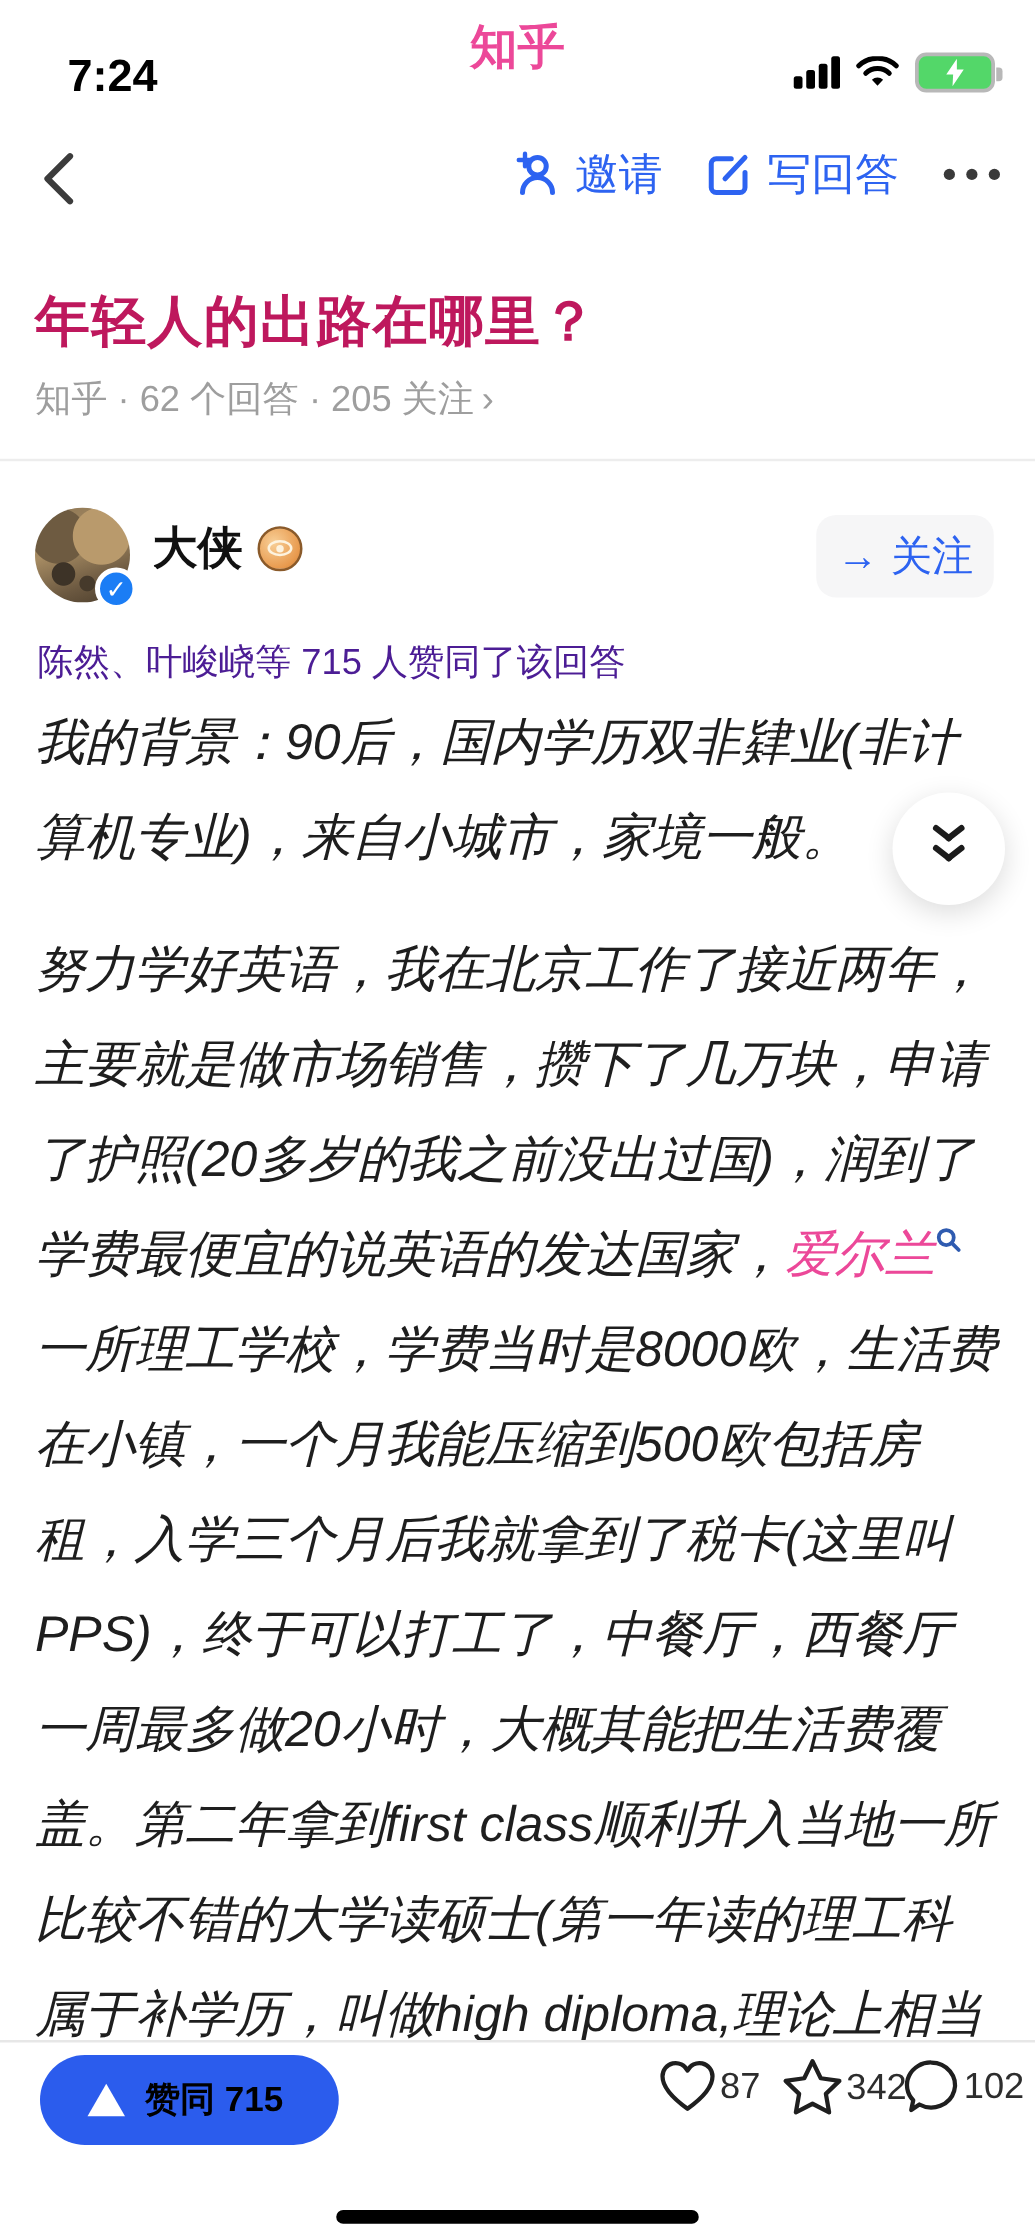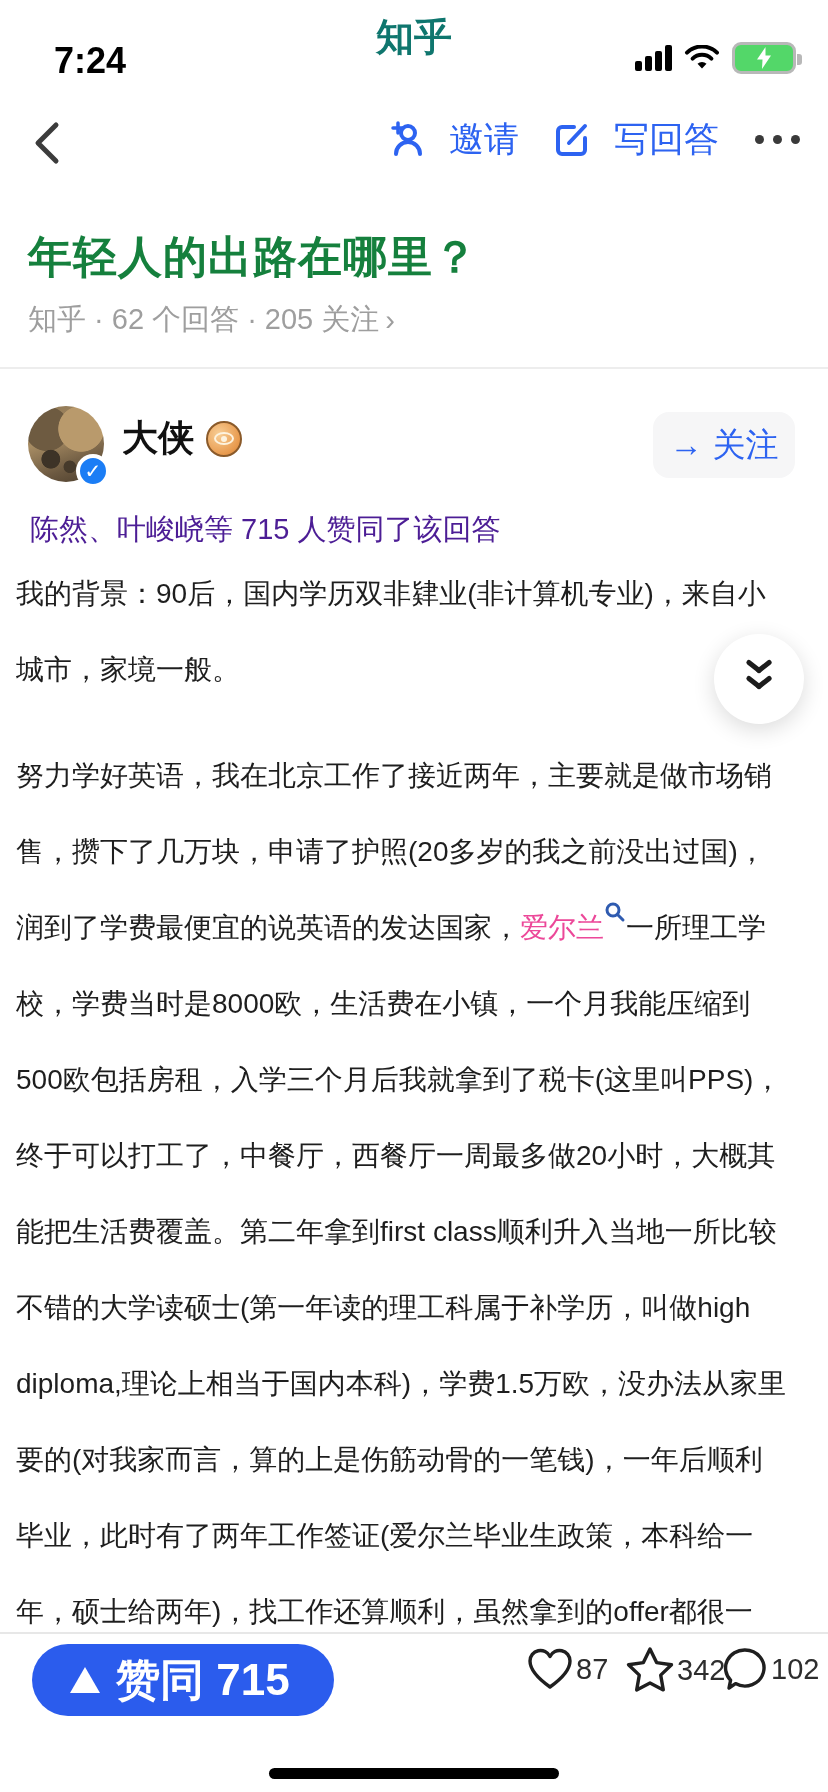--- a/index.html
+++ b/index.html
@@ -5,21 +5,21 @@
   * { margin:0; padding:0; box-sizing:border-box; }
   html,body { background:#888; }
   body { font-family:"Liberation Sans","DejaVu Sans",sans-serif; }
   .screen {
     position:relative; width:828px; height:1792px; background:#ffffff;
     overflow:hidden; margin:0 auto;
   }
   
   .app-banner {
     position:absolute; top:12px; left:0; width:100%; text-align:center;
-    font-size:38px; font-weight:700; color:#0f766e;
+    font-size:38px; font-weight:700; color:#ec4899;
   }
   .status-time {
     position:absolute; top:40px; left:54px; font-size:36px; font-weight:700; color:#000;
   }
   .status-icons { position:absolute; top:42px; right:32px; display:flex; align-items:center; gap:12px; }
   .sig { display:flex; align-items:flex-end; gap:3px; height:26px; }
   .sig i { display:block; width:7px; background:#000; border-radius:2px; }
   .sig i:nth-child(1){height:10px} .sig i:nth-child(2){height:15px}
   .sig i:nth-child(3){height:20px} .sig i:nth-child(4){height:26px}
   .battery {
@@ -27,27 +27,27 @@
     border-radius:9px; background:#53d769; display:flex; align-items:center; justify-content:center;
   }
   .battery:after {
     content:""; position:absolute; right:-9px; top:9px; width:5px; height:11px;
     background:#b8b8b8; border-radius:0 3px 3px 0;
   }
   
   .nav { position:absolute; top:108px; left:0; width:100%; height:70px; }
   .back-btn { position:absolute; left:26px; top:10px; width:44px; height:50px; }
   .nav-right { position:absolute; right:26px; top:8px; display:flex; align-items:center; gap:34px; }
-  .nav-action { display:flex; align-items:center; gap:23px; color:#2d63f1; font-size:35px; }
+  .nav-action { display:flex; align-items:center; gap:12px; color:#2d63f1; font-size:35px; }
   .dots { display:flex; gap:9px; padding:8px 2px; }
   .dots i { width:9px; height:9px; border-radius:50%; background:#3a3a3a; display:block; }
   
   .q-title {
     position:absolute; top:228px; left:28px; width:740px;
-    font-size:44px; font-weight:700; color:#15803d; letter-spacing:1px;
+    font-size:44px; font-weight:700; color:#be185d; letter-spacing:1px;
   }
   .q-meta {
     position:absolute; top:300px; left:28px; font-size:29px; color:#9e9e9e;
     display:flex; align-items:center; gap:6px;
   }
   .divider { position:absolute; top:367px; left:0; width:100%; height:2px; background:#ededed; }
   
   .avatar-wrap { position:absolute; top:406px; left:28px; width:76px; height:76px; }
   .avatar {
     width:76px; height:76px; border-radius:50%;
@@ -79,22 +79,22 @@
   .medal .eye i { width:6px; height:6px; background:#fdf3df; border-radius:50%; display:block; }
   .author-sub { position:absolute; top:462px; left:122px; font-size:29px; color:#9a9a9a; }
   .follow-btn {
     position:absolute; top:412px; left:653px; width:142px; height:66px; border-radius:16px;
     background:#f6f6f7; color:#2d63f1; font-size:33px; display:flex;
     align-items:center; justify-content:center; gap:10px;
   }
   .endorse { position:absolute; top:510px; left:30px; font-size:29px; color:#4c1d95; }
   
   .body-text {
-    position:absolute; top:556px; left:16px; width:772px; height:1076px; overflow:hidden;
-    font-size:28px; line-height:76px; color:#1e1e1e;
+    position:absolute; top:556px; left:28px; width:772px; height:1076px; overflow:hidden;
+    font-size:40px; line-height:76px; color:#1e1e1e;font-style:italic;
   }
   .body-text p { margin-bottom:30px; }
   .inline-link { color:#ec4899; text-decoration:none; position:relative; }
   .sup-search { position:relative; top:-14px; display:inline-block; }
   
   .float-btn {
     position:absolute; top:634px; left:714px; width:90px; height:90px; border-radius:50%;
     background:#fff; box-shadow:0 6px 22px rgba(0,0,0,0.14);
     display:flex; flex-direction:column; align-items:center; justify-content:center; gap:2px;
   }
@@ -104,21 +104,21 @@
   }
   .chev:before { left:0; transform:rotate(38deg); }
   .chev:after { right:0; transform:rotate(-38deg); }
   
   .bottom-bar {
     position:absolute; top:1632px; left:0; width:100%; height:160px; background:#fff;
     border-top:2px solid #e7e7e7;
   }
   .upvote-pill {
     position:absolute; top:10px; left:32px; height:72px; padding:0 44px 0 38px; border-radius:36px;
-    background:#2b5ced; color:#ffffff; font-size:44px; font-weight:600;
+    background:#2b5ced; color:#000000; font-size:28px; font-weight:600;
     display:flex; align-items:center; gap:16px;text-align:center;
   }
   .up-tri { width:0; height:0; border-left:15px solid transparent; border-right:15px solid transparent; border-bottom:26px solid #fff; }
   .act-col { position:absolute; top:12px; width:90px; display:flex; flex-direction:row; align-items:center; gap:2px; }
   .act-count { font-size:29px; color:#2d2d2d; }
   .home-indicator {
     position:absolute; left:269px; top:134px; width:290px; height:11px; border-radius:6px; background:#000;
   }
   svg { display:block; }
 </style>

